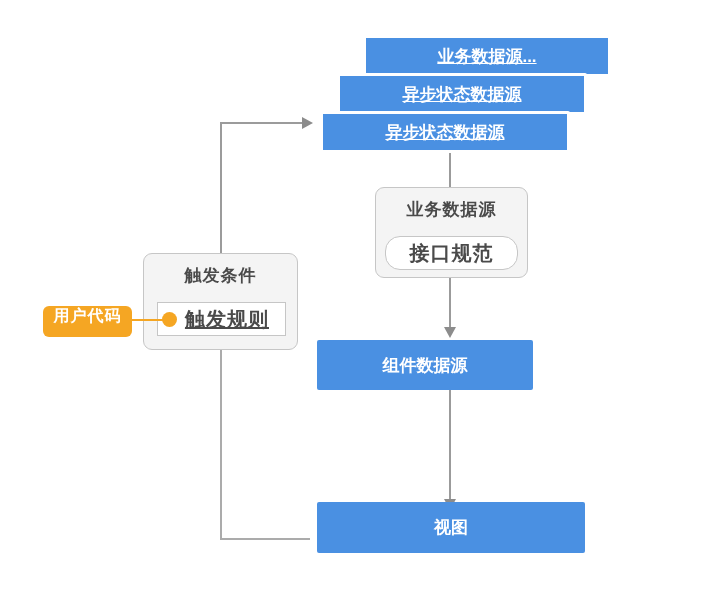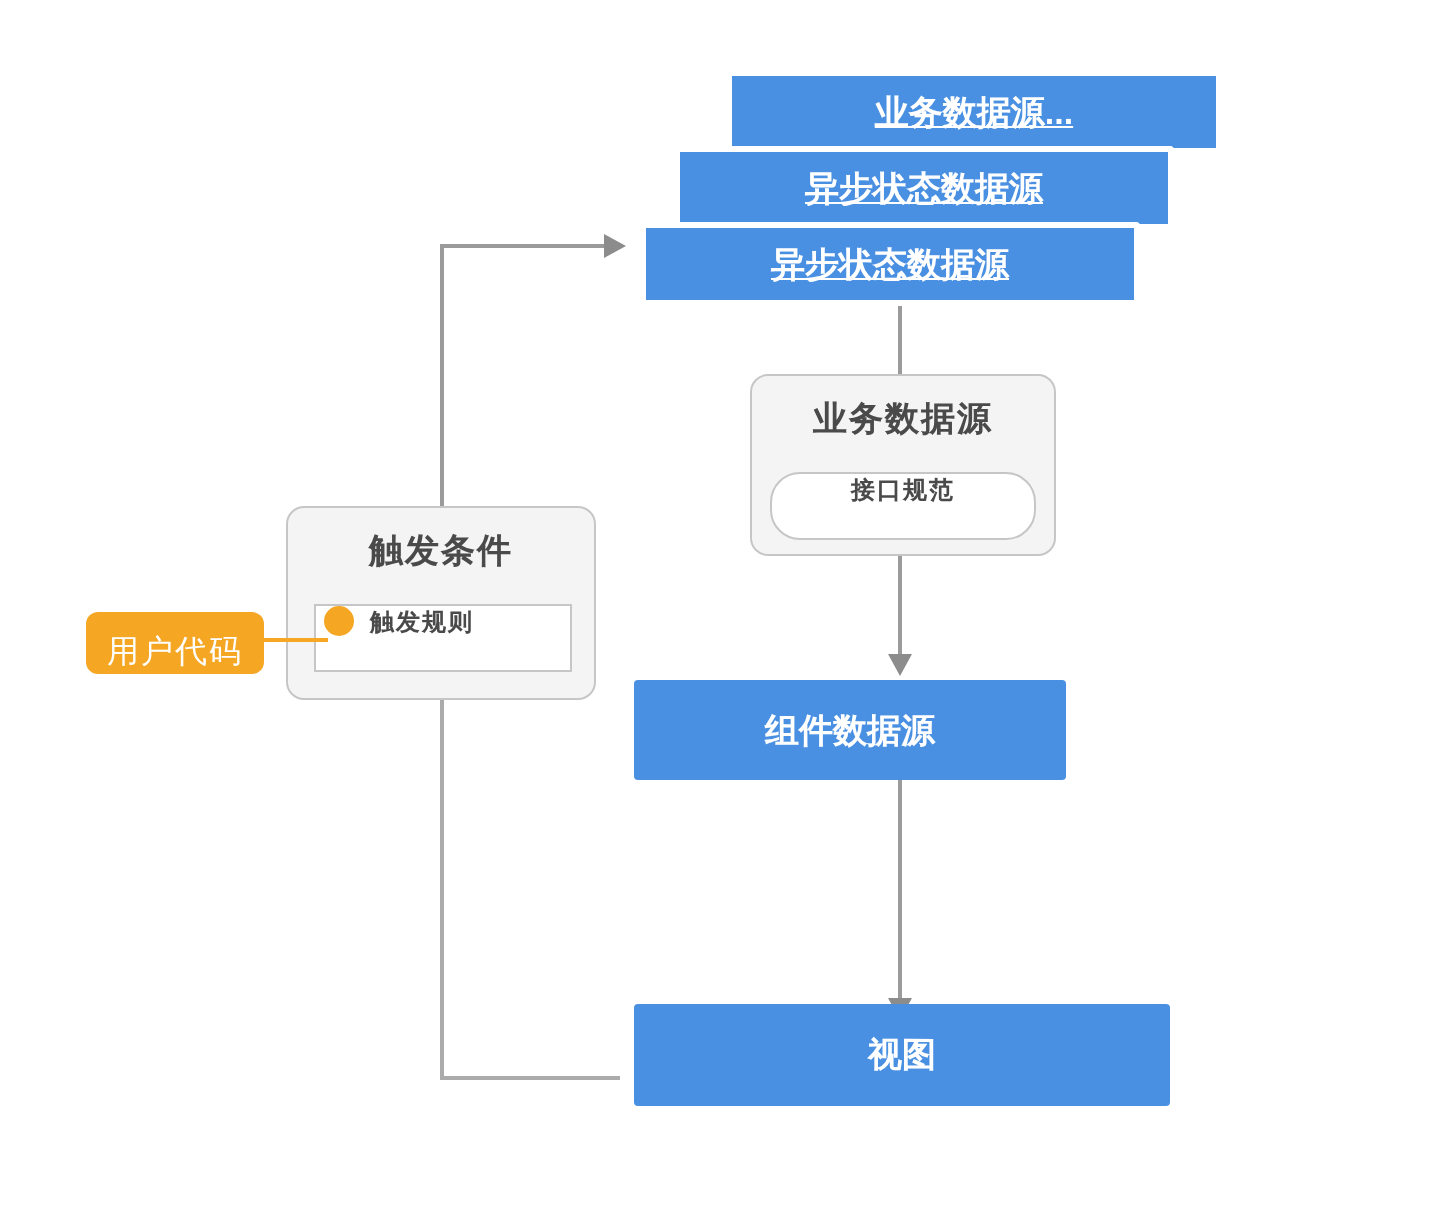--- a/index.html
+++ b/index.html
@@ -38,34 +38,34 @@
   }
   .panel-title{
     display:block;text-align:center;margin-top:10px;
     font-size:17px;font-weight:700;color:var(--text_dark,#4a4a4a);
     letter-spacing:1px;
   }
   .innerbox{
     position:absolute;background:#ffffff;
     border:1.5px solid var(--panel_border,#c6c6c6);
     box-sizing:border-box;
-    color:var(--text_dark,#4a4a4a);font-size:12px;font-weight:600;
-    display:flex;align-items:flex-start;letter-spacing:1px;
+    color:var(--text_dark,#4a4a4a);font-size:20px;font-weight:600;
+    display:flex;align-items:center;letter-spacing:1px;
   }
   .innerbox.centered{justify-content:center;border-radius:15px;}
-  .innerbox.rule{border-radius:0;justify-content:flex-start;padding-left:4px;}
+  .innerbox.rule{border-radius:0;justify-content:flex-start;padding-left:4px;text-decoration:underline;}
   .dot{
     width:15px;height:15px;border-radius:50%;
     background:var(--orange,#f5a623);margin-right:8px;flex:0 0 auto;
   }
   
   .tag{
     position:absolute;background:var(--orange,#f5a623);
-    color:#ffffff;font-weight:400;font-size:16px;letter-spacing:1px;
-    display:flex;align-items:flex-end;justify-content:center;
+    color:#ffffff;font-weight:700;font-size:16px;letter-spacing:1px;
+    display:flex;align-items:flex-start;justify-content:center;
     border-radius:6px;box-sizing:border-box;
   }
   .orange-line{position:absolute;height:2px;background:var(--orange,#f5a623);z-index:5;}
 </style>
 </head>
 <body>
 
 <div class="canvas">
 
   <div class="line v" style="left:220px;top:122px;height:131px"></div>

